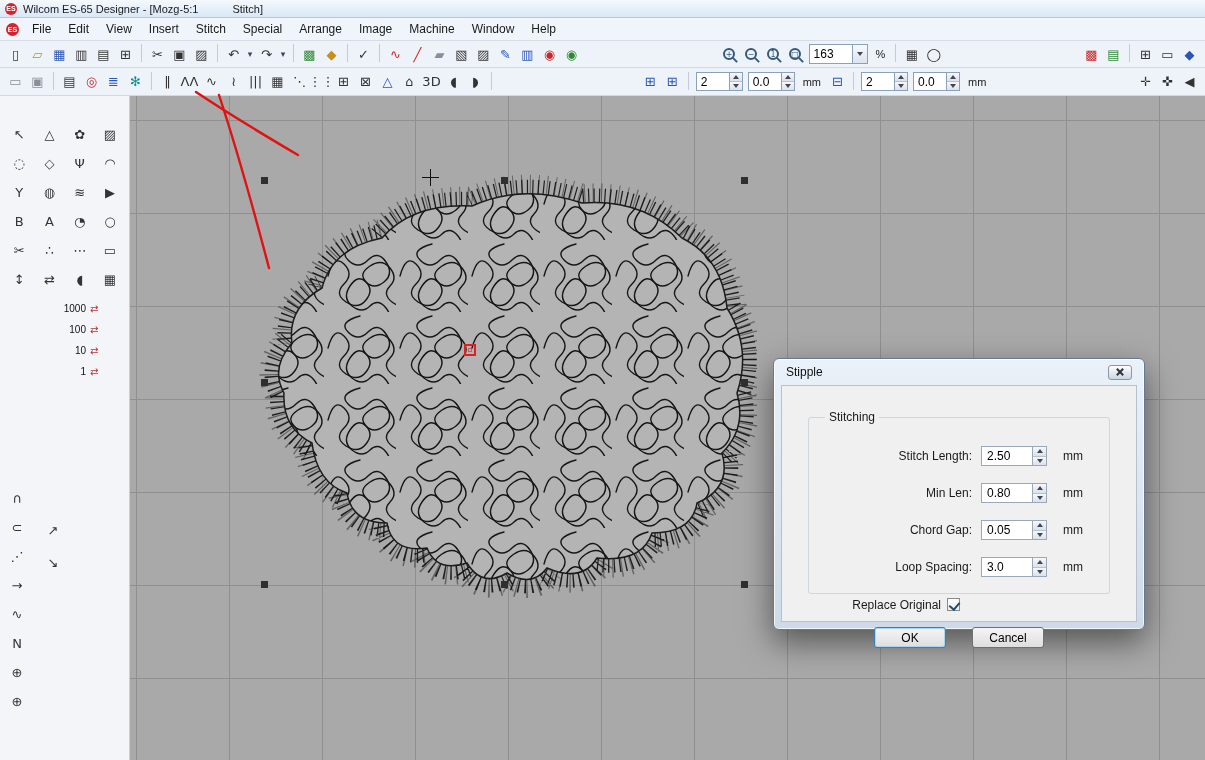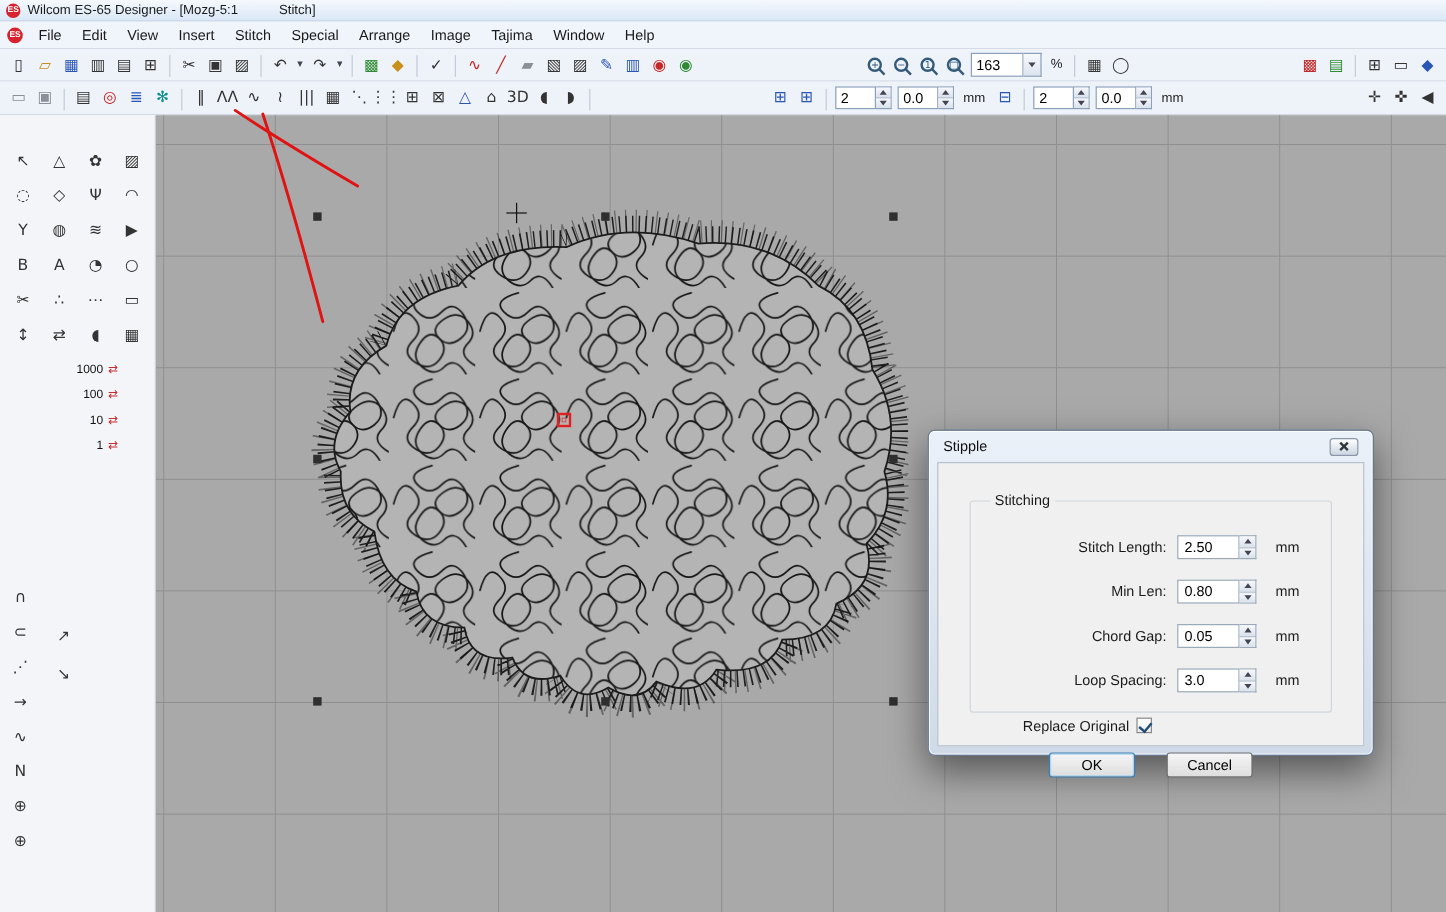--- a/index.html
+++ b/index.html
@@ -14,21 +14,21 @@
   .title-right{margin-left:28px}
 
   .menubar{height:23px;background:#f0f4fb;border-bottom:1px solid #d6dce6;display:flex;align-items:center;
     padding:0 6px;gap:1px;font-size:12px}
   .menubar .eslogo{width:13px;height:13px;margin-right:4px}
   .menu-item{padding:2px 8px;border-radius:2px;cursor:default}
 
   .toolbar{background:#eef2f9;border-bottom:1px solid #d2d9e5;display:flex;align-items:center;padding:0 5px;gap:1px}
   .tb1{height:27px}
   .tb2{height:28px}
-  .irow{display:flex;align-items:flex-end;gap:1px}
+  .irow{display:flex;align-items:flex-start;gap:1px}
   .ml-auto{margin-left:auto}
   .ticon{width:21px;height:20px;display:inline-flex;align-items:center;justify-content:center;font-size:13px;
     color:#333;border:1px solid transparent;border-radius:2px;font-family:"DejaVu Sans",sans-serif;cursor:default;white-space:nowrap}
   .tsep{width:1px;height:18px;background:#c3cbd8;margin:0 4px;flex:0 0 auto}
   .c-red{color:#c62828}.c-blu{color:#2a56b5}.c-grn{color:#2e8b33}.c-yel{color:#c98f1b}
   .c-teal{color:#0e8f8f}.c-gry{color:#8a8f98}.c-dd{width:10px;font-size:9px;color:#445}
   .mag .lens{width:12px;height:12px;border:2px solid #345a7a;border-radius:50%;display:flex;align-items:center;
     justify-content:center;font-size:8px;font-style:normal;color:#345a7a;position:relative}
   .mag .lens::after{content:"";position:absolute;width:6px;height:2px;background:#345a7a;right:-5px;bottom:-3px;transform:rotate(45deg)}
 
@@ -116,21 +116,21 @@
   <span class="eslogo">ES</span>
   <span class="irow">
       <span class="menu-item">File</span>
       <span class="menu-item">Edit</span>
       <span class="menu-item">View</span>
       <span class="menu-item">Insert</span>
       <span class="menu-item">Stitch</span>
       <span class="menu-item">Special</span>
       <span class="menu-item">Arrange</span>
       <span class="menu-item">Image</span>
-      <span class="menu-item">Tajima</span>
+      <span class="menu-item">Machine</span>
       <span class="menu-item">Window</span>
       <span class="menu-item">Help</span>
     </span>
 </div>
 
 <div class="toolbar tb1">
   <span class="irow">
       <span class="ticon">▯</span>
       <span class="ticon c-yel">▱</span>
       <span class="ticon c-blu">▦</span>

